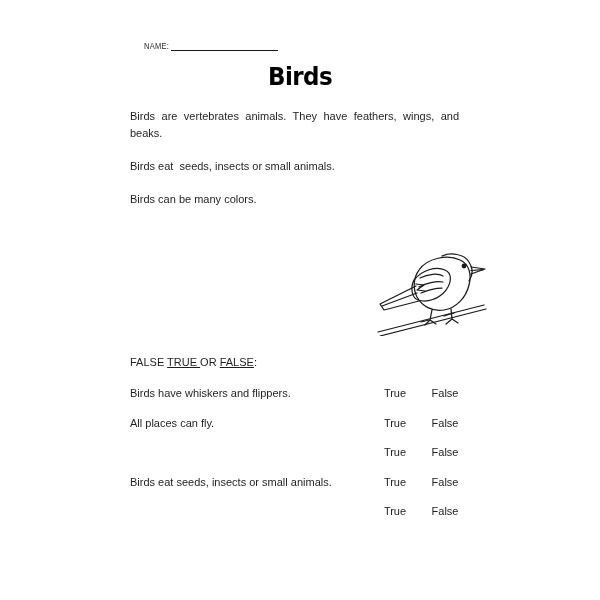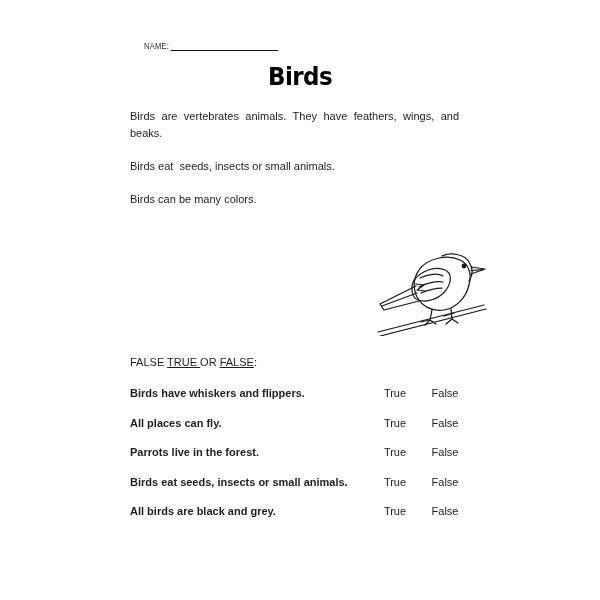--- a/index.html
+++ b/index.html
@@ -122,21 +122,20 @@
     height: 29.5px;
   }
   .quiz-q {
     position: absolute;
     left: 0;
     top: 0;
     font-size: 11px;
     line-height: 15px;
     color: #1f1f1f;
     white-space: nowrap;
-    font-weight: bold;
   }
   .quiz-opt {
     position: absolute;
     top: 0;
     font-size: 11px;
     line-height: 15px;
     color: #1f1f1f;
     text-align: center;
   }
   .quiz-opt-true  { left: 246px; width: 38px; }
@@ -206,32 +205,30 @@
       <span class="quiz-opt quiz-opt-false">False</span>
     </div>
 
     <div class="quiz-row">
       <span class="quiz-q">All places can fly.</span>
       <span class="quiz-opt quiz-opt-true">True</span>
       <span class="quiz-opt quiz-opt-false">False</span>
     </div>
 
     <div class="quiz-row">
-      <span class="quiz-q">Parrots live in the forest.</span>
       <span class="quiz-opt quiz-opt-true">True</span>
       <span class="quiz-opt quiz-opt-false">False</span>
     </div>
 
     <div class="quiz-row">
       <span class="quiz-q">Birds eat seeds, insects or small animals.</span>
       <span class="quiz-opt quiz-opt-true">True</span>
       <span class="quiz-opt quiz-opt-false">False</span>
     </div>
 
     <div class="quiz-row">
-      <span class="quiz-q">All birds are black and grey.</span>
       <span class="quiz-opt quiz-opt-true">True</span>
       <span class="quiz-opt quiz-opt-false">False</span>
     </div>
 
   </div>
 
 </div>
 
 </body></html>

